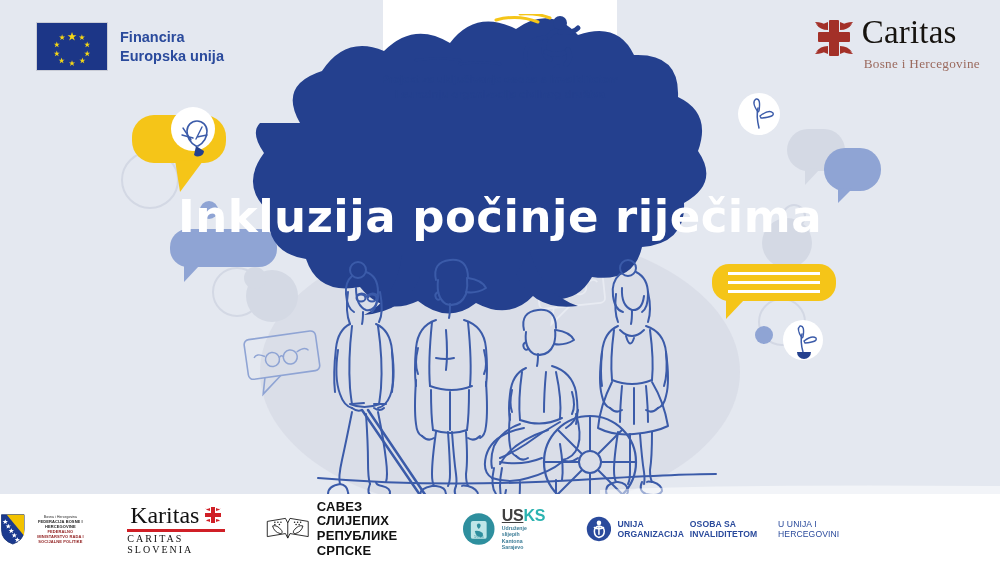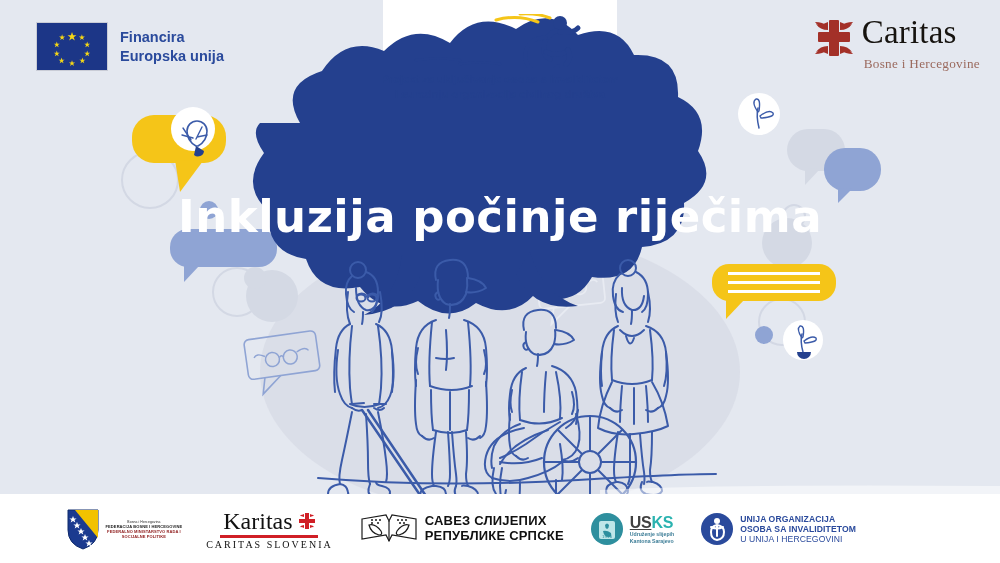--- a/index.html
+++ b/index.html
@@ -45,21 +45,21 @@
     position:absolute;left:0;right:0;top:150px;text-align:center;
     font-family:"DejaVu Sans",sans-serif;
     font-size:45px;font-weight:bold;color:#ffffff;letter-spacing:.5px;
     z-index:6;
     margin-top:40px;
   }
 
   
   .footer{
     position:absolute;left:0;bottom:0;width:856px;height:68px;background:#ffffff;
-    display:flex;align-items:center;justify-content:flex-end;gap:0px;
+    display:flex;align-items:center;justify-content:space-between;gap:14px;
   }
   .flogo{display:flex;align-items:center;gap:6px;}
 
   .bih-txt{font-size:3.6px;color:#1b1b1b;letter-spacing:.1px;text-align:center;}
   .bih-txt .b1{font-size:3.4px;}
   .bih-txt .b2{font-weight:bold;font-size:4px;}
   .bih-txt .b3{font-weight:bold;font-size:4px;color:#8e1a1a;}
 
   .karitas-box{display:flex;flex-direction:column;align-items:center;}
   .karitas-top{display:flex;align-items:center;gap:5px;}
@@ -74,21 +74,21 @@
 
   .savez-txt{display:flex;flex-direction:column;line-height:1.12;}
   .savez-txt span{font-size:13px;font-weight:bold;color:#111;letter-spacing:.2px;}
 
   .usks-txt{display:flex;flex-direction:column;line-height:1.1;}
   .usks-main{font-size:16px;font-weight:bold;letter-spacing:-.3px;}
   .usks-main .u{color:#404040;text-decoration:underline;}
   .usks-main .k{color:#2bb3b0;}
   .usks-sub{font-size:5.2px;color:#3b7c96;font-weight:bold;line-height:1.25;}
 
-  .unija-txt{display:flex;flex-direction:column;line-height:1.2;}
+  .unija-txt{display:flex;flex-direction:row;line-height:1.2;}
   .unija-txt span{font-size:8.6px;font-weight:bold;color:#2a4a9c;letter-spacing:.1px;}
   .unija-txt .u3{font-weight:normal;}
 </style>
 </head>
 <body>
 
 <div id="poster">
 
   <svg class="bg-svg" viewBox="0 0 1000 563">
     <defs>

